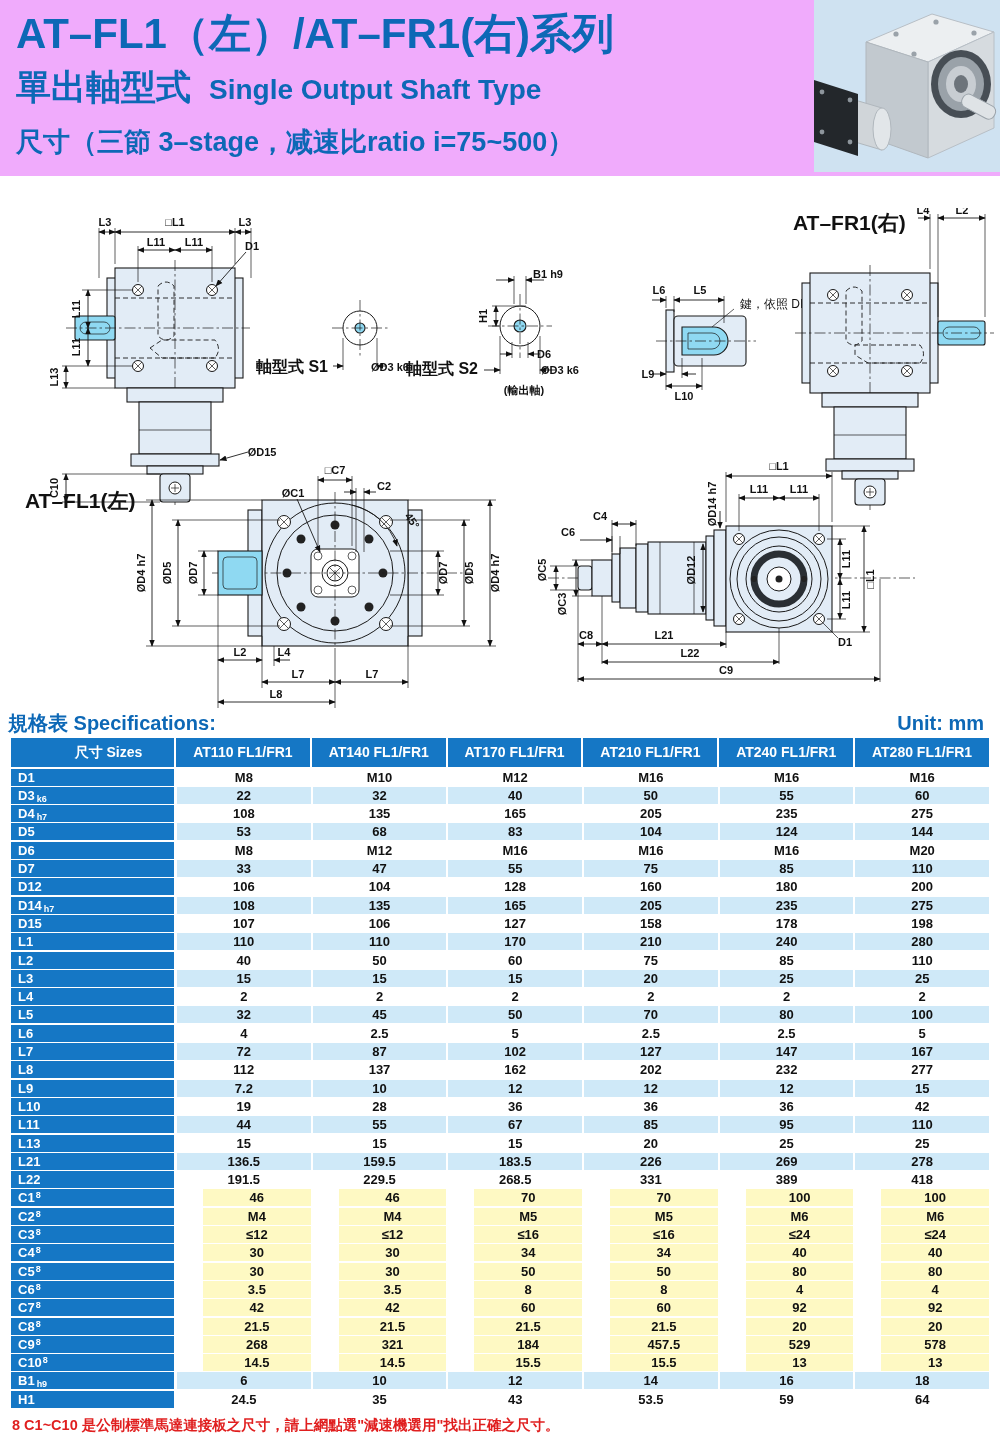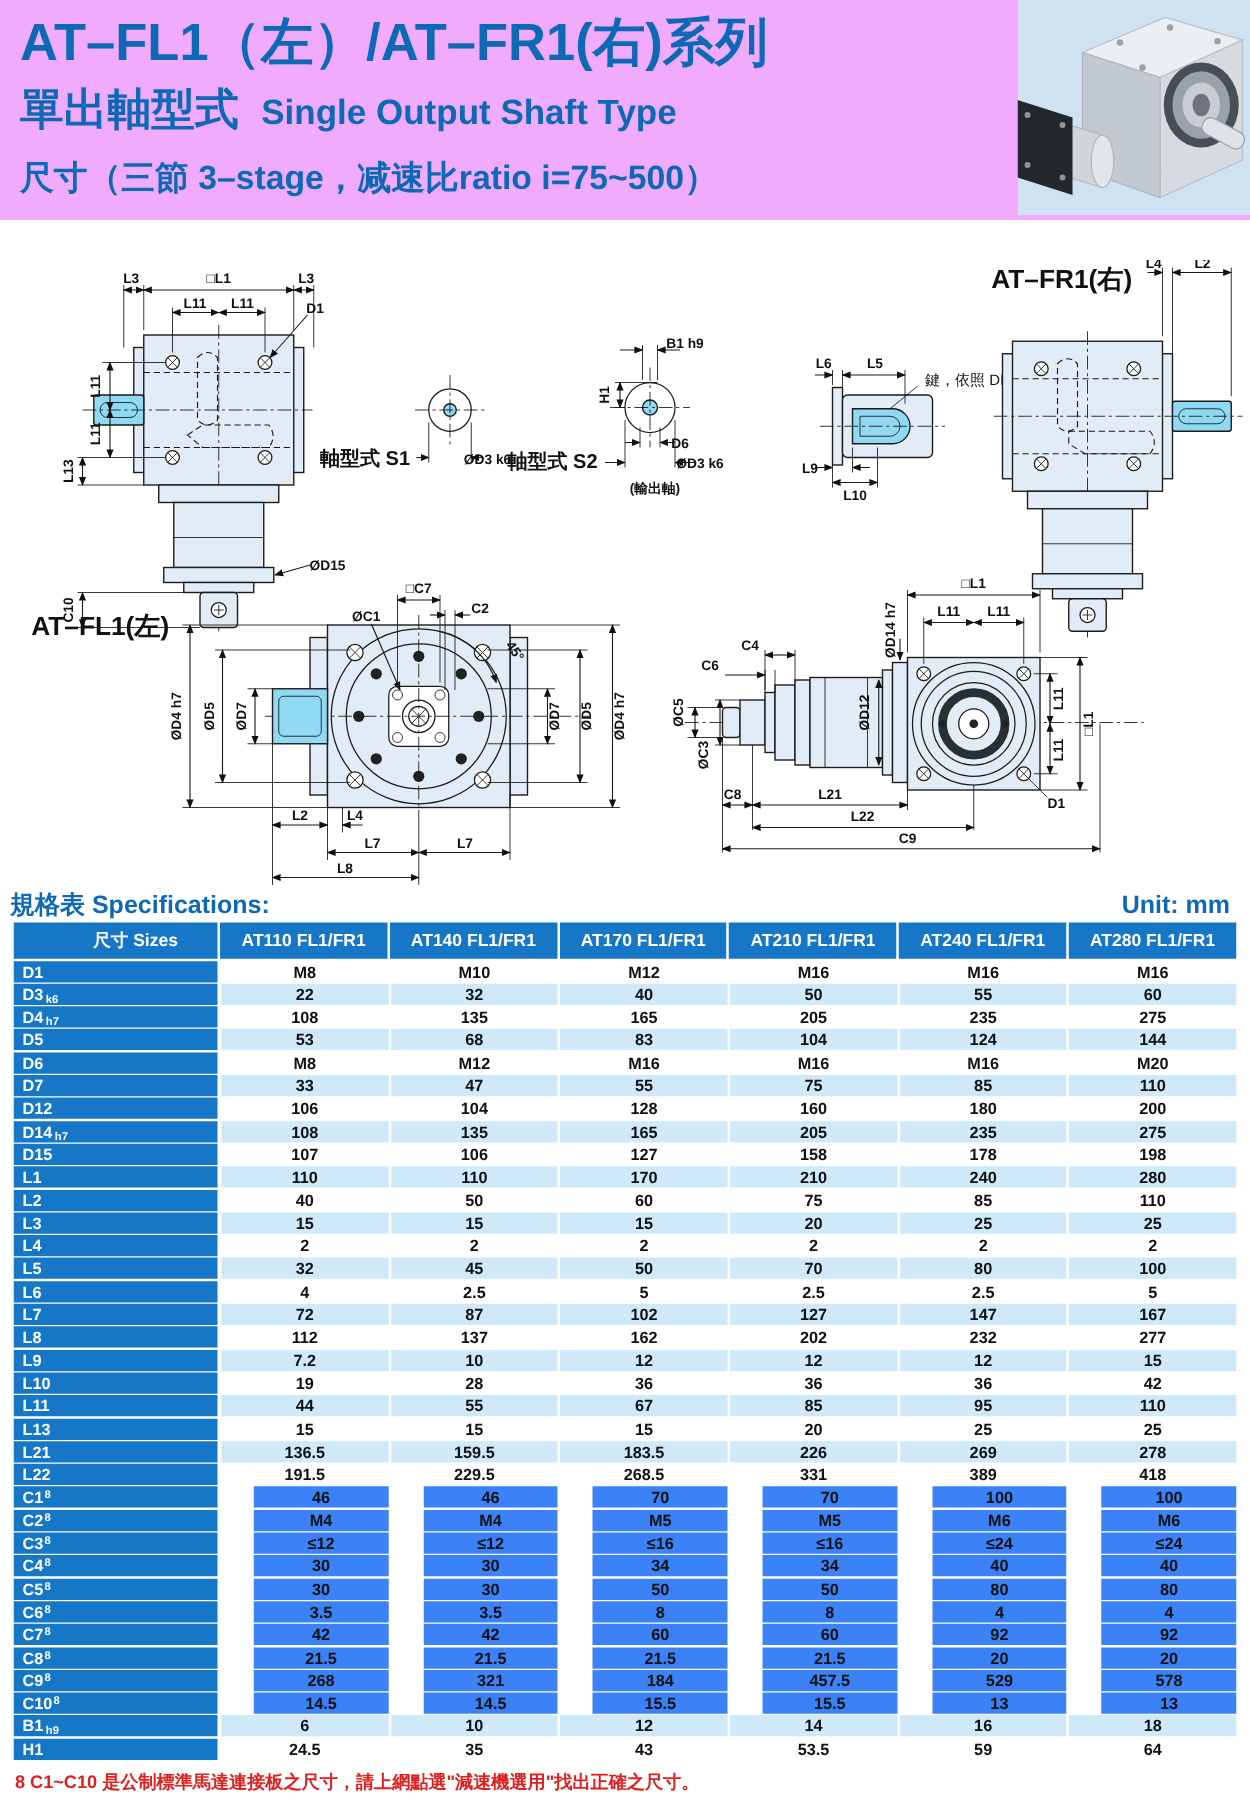--- a/index.html
+++ b/index.html
@@ -41,21 +41,21 @@
   .spec-table{position:absolute;top:737px;left:11px;width:978px;}
   .trow{display:flex;margin-top:1.3px;}
   .cell{box-sizing:border-box;overflow:hidden;white-space:nowrap;}
   .labelw{flex:0 0 163px;}
   .hcell{background:#1577c5;color:#fff;font-weight:bold;font-size:14px;height:29px;line-height:29px;text-align:center;flex:1;margin-left:2px;}
   .hcell:first-child{margin-left:0;flex:0 0 163px;padding-left:32px;}
   .lcell{background:#1577c5;color:#fff;font-weight:bold;font-size:13px;height:17px;line-height:17px;padding-left:7px;margin-right:1px;}
   .dcell{flex:1;margin-left:2px;text-align:center;font-size:13px;font-weight:bold;color:#111;height:17px;line-height:17px;}
   .shade-w .dcell{background:#ffffff;}
   .shade-l .dcell{background:#cfe9f8;}
-  .shade-c .dcell{background:#3b82f6;margin-left:28px;}
+  .shade-c .dcell{background:#fef9c3;margin-left:28px;}
   .sub{font-size:9px;margin-left:2px;position:relative;top:2px;}
   .sup{font-size:9px;position:relative;top:-4px;margin-left:1px;}
   .footnote{position:absolute;top:1416px;left:12px;color:#e01f1f;font-size:14.5px;font-weight:bold;}
 </style>
 </head>
 <body>
 
 <div class="page">
 
   <div class="header-band">

